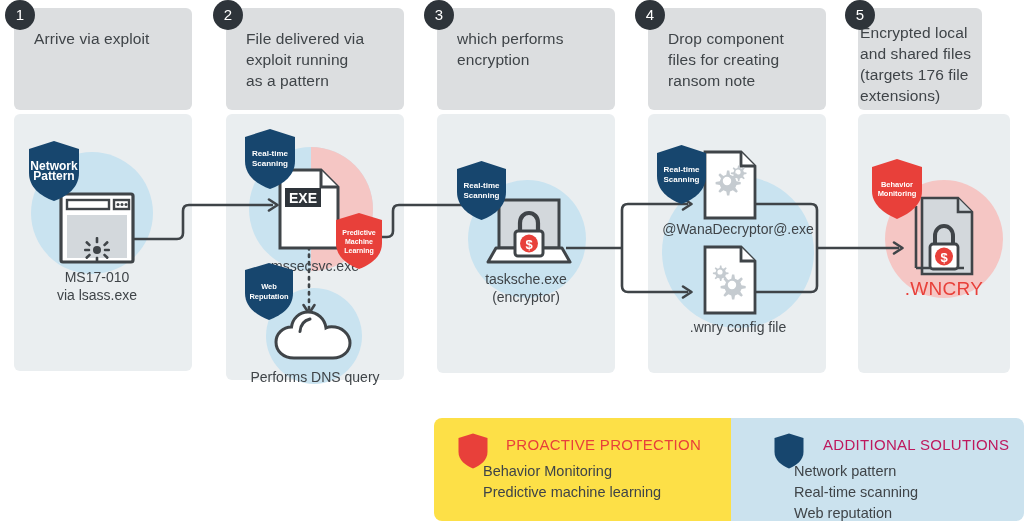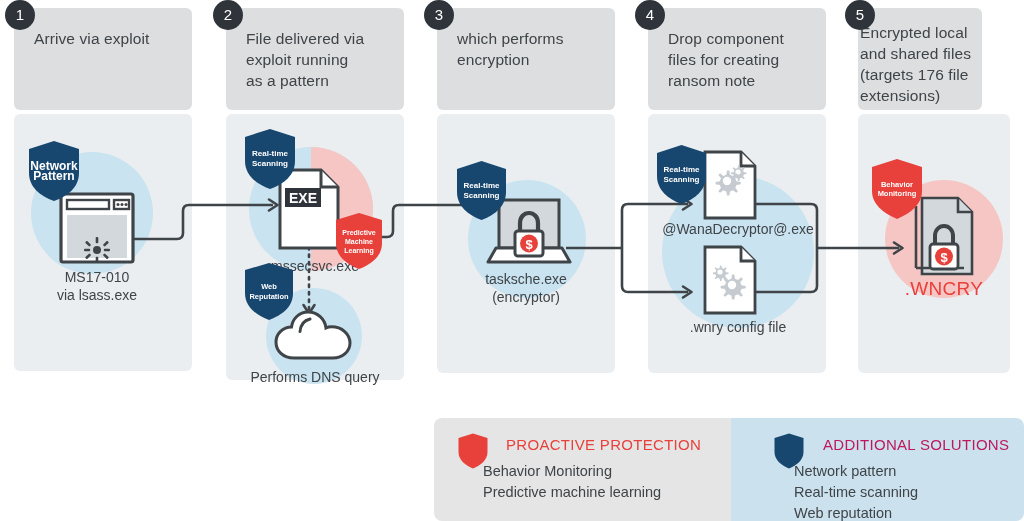--- a/index.html
+++ b/index.html
@@ -68,21 +68,21 @@
   .cap.red{color:#e8403a;font-size:19px;letter-spacing:.3px;}
 
   
   .conn{position:absolute;z-index:5;}
   .conn svg{display:block;}
 
   
   .legend{position:absolute;z-index:20;}
   .legend-left{
     position:absolute;left:0;top:0;
-    background:#e5e5e5;
+    background:#fde047;
     border-radius:8px 0 0 8px;
   }
   .legend-right{
     position:absolute;top:0;
     background:#cbe2ee;
     border-radius:0 8px 8px 0;
   }
   .lg-title{
     position:absolute;font-size:15px;letter-spacing:.3px;
   }

